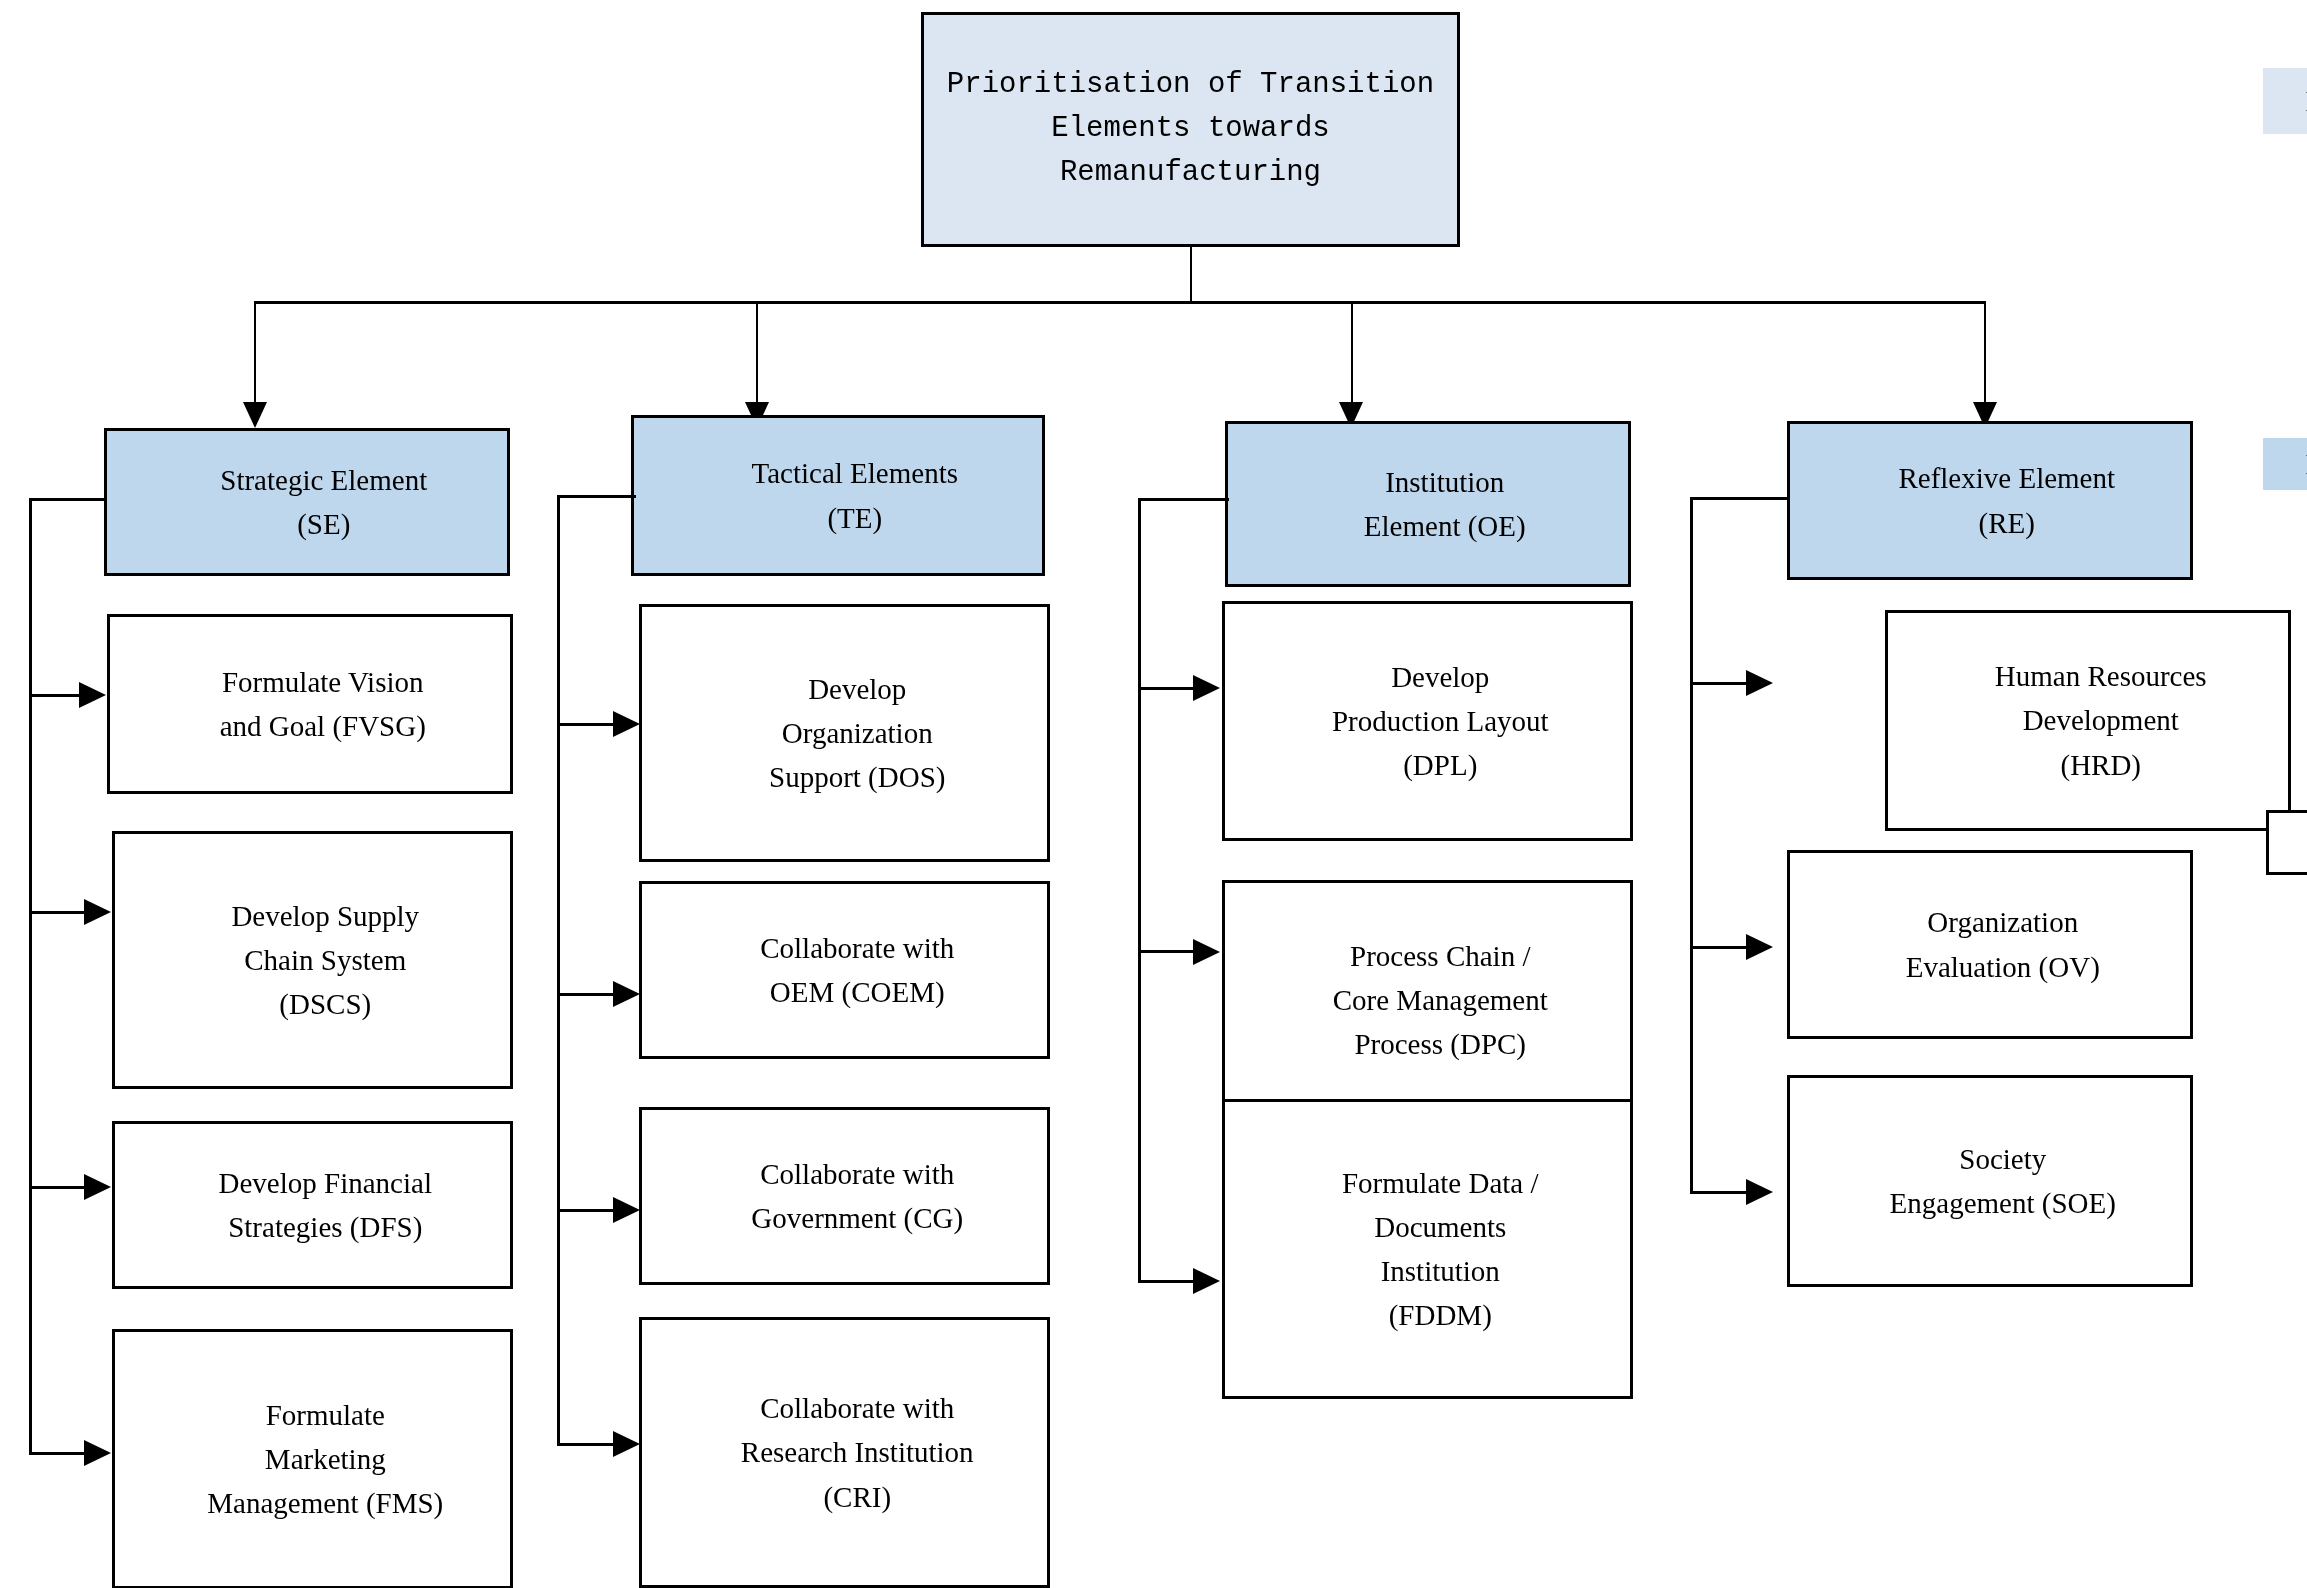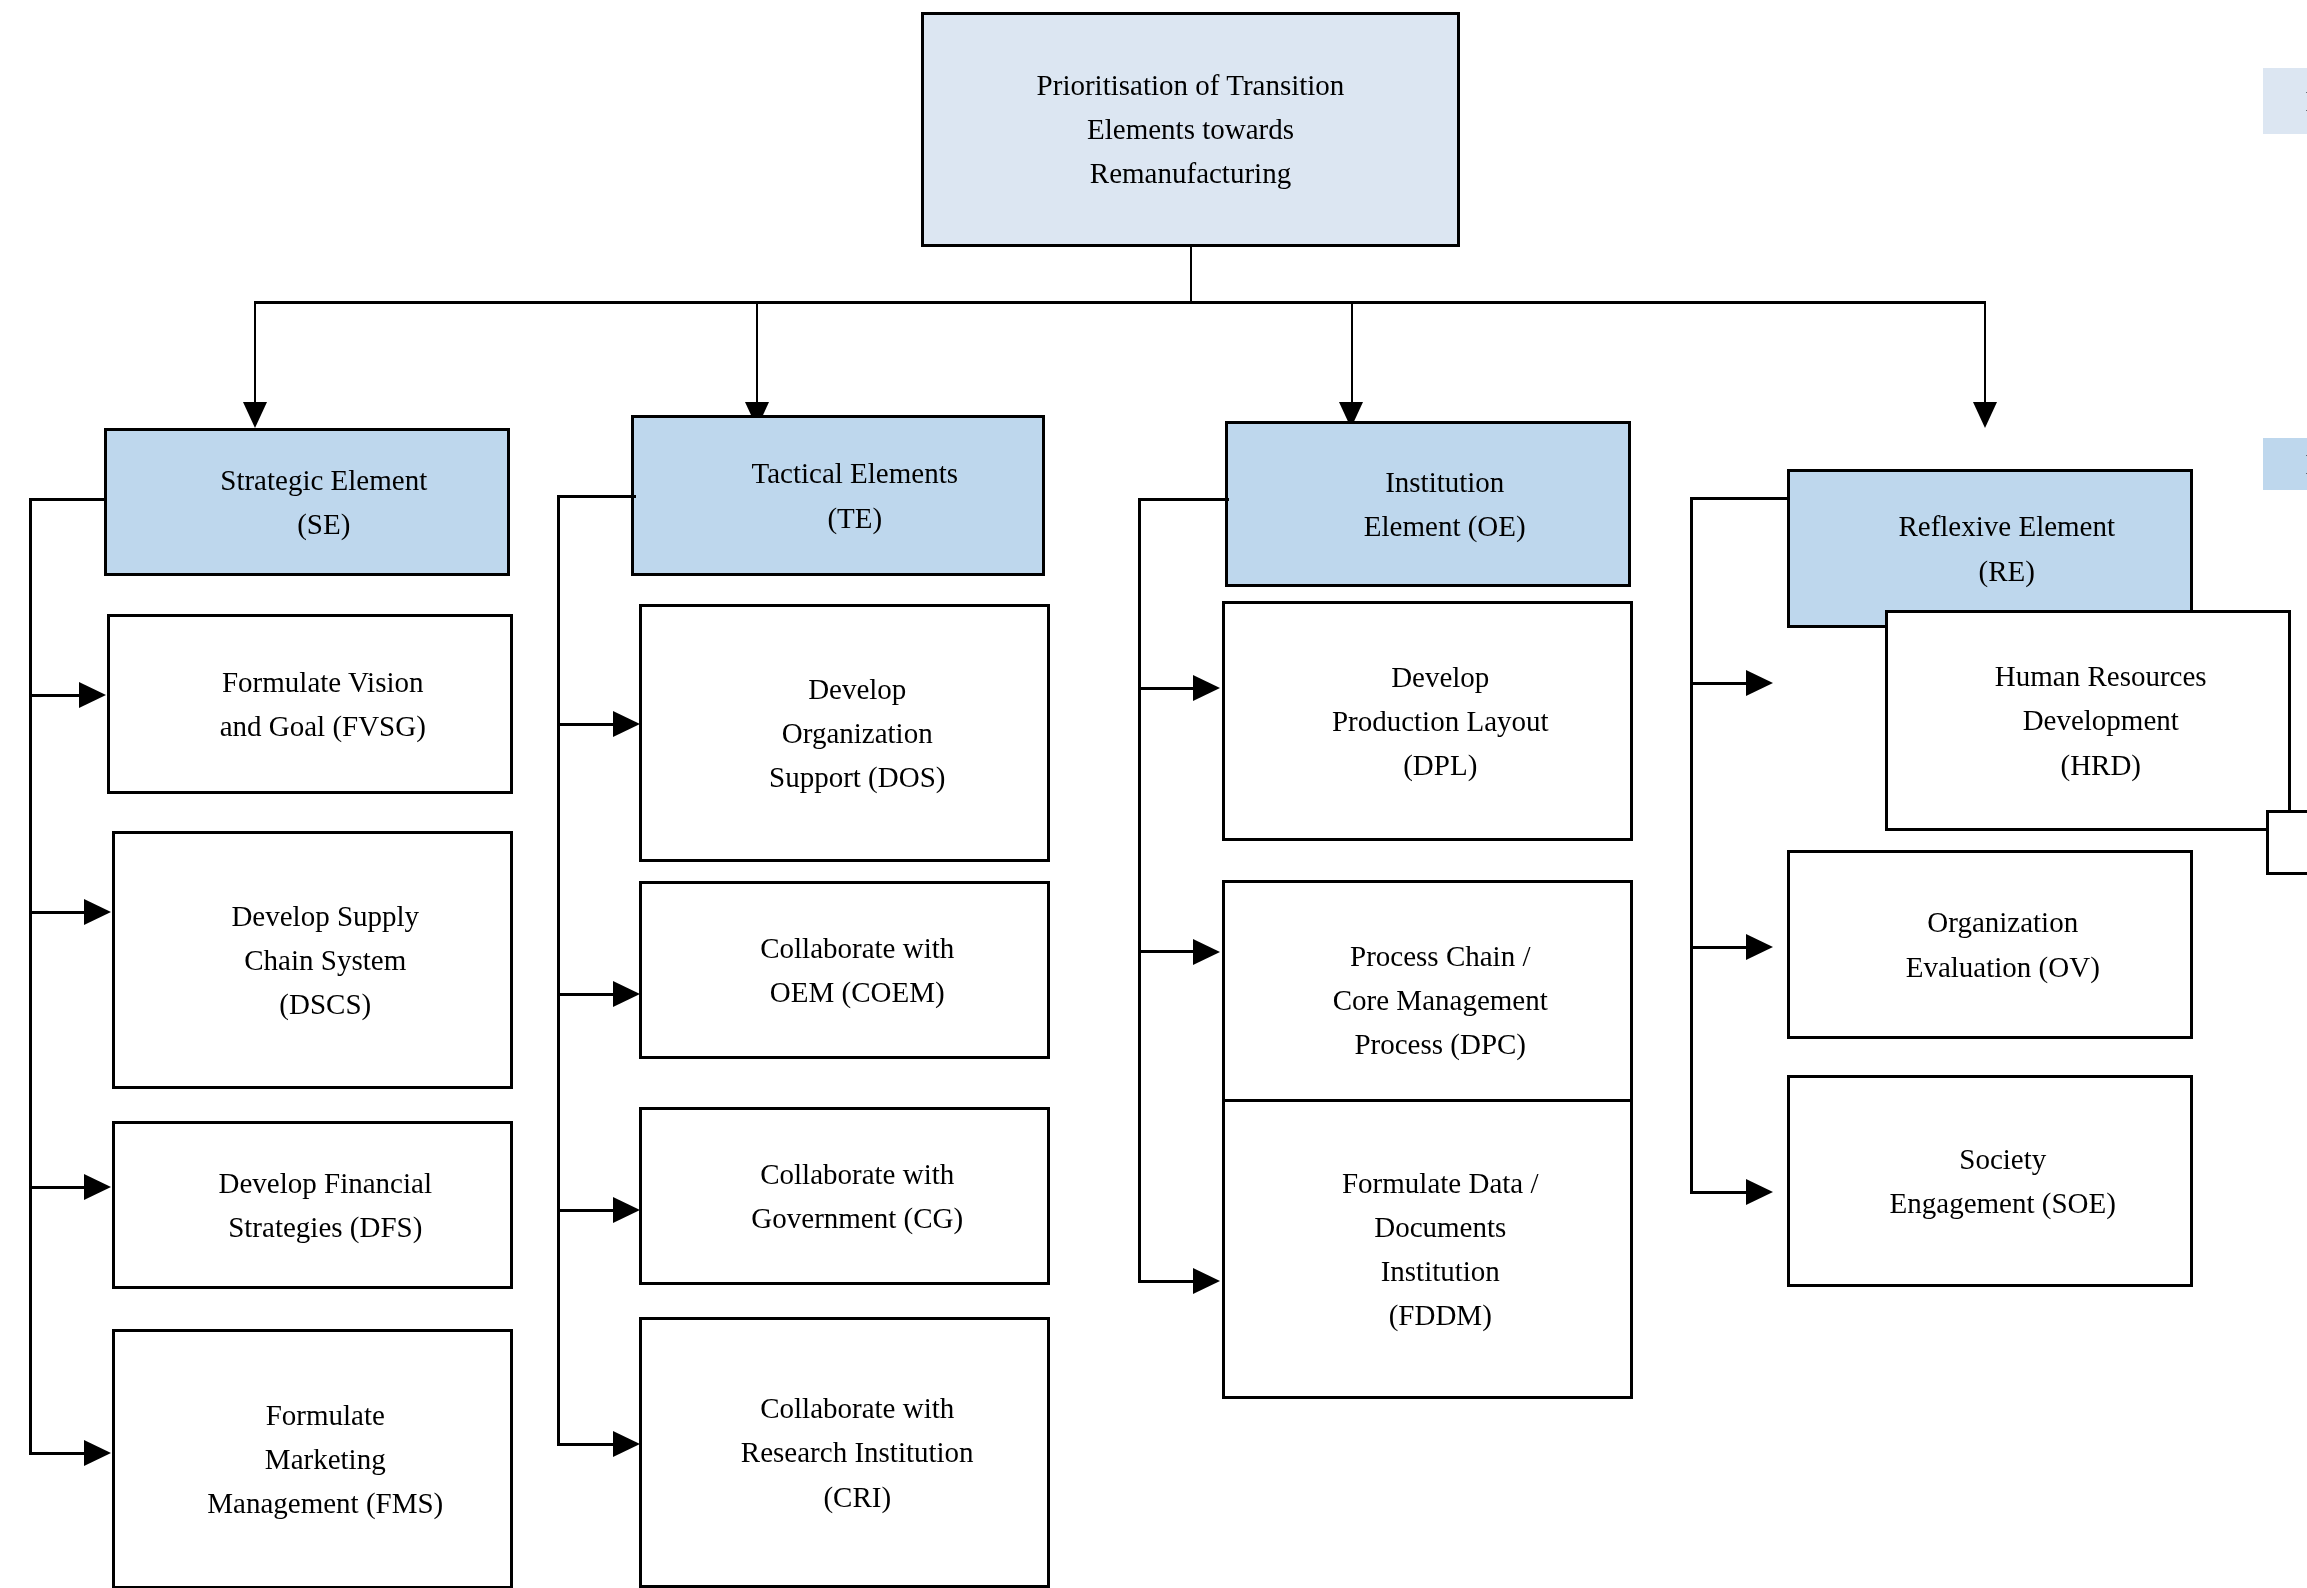--- a/index.html
+++ b/index.html
@@ -66,21 +66,21 @@
     border-top:13.4px solid transparent;
     border-bottom:13.4px solid transparent;
     border-left:27px solid #000000;
   }
 </style>
 </head>
 <body>
 
 <div id="canvas">
 
-  <div class="box root" style="left:921px;top:11.5px;width:539px;height:235px;">
+  <div class="box root" style="left:921px;top:11.5px;width:539px;height:235px;font-family:Liberation Mono, monospace;">
     <span class="ln">Prioritisation of Transition</span>
     <span class="ln">Elements towards</span>
     <span class="ln">Remanufacturing</span>
   </div>
 
   <div class="thinv" style="left:1190px;top:247px;height:57px;"></div>
   <div class="hline" style="left:254px;top:301px;width:1732px;"></div>
 
   <div class="thinv" style="left:254px;top:301px;height:106px;"></div>
   <div class="arrow-down" style="left:243px;top:402px;"></div>
@@ -196,21 +196,21 @@
 
   <div class="hline" style="left:1138px;top:1280px;width:60px;"></div>
   <div class="arrow-right" style="left:1193px;top:1268px;"></div>
   <div class="box leaf" style="left:1222px;top:1099px;width:411px;height:300px;">
     <span class="ln">Formulate Data /</span>
     <span class="ln">Documents</span>
     <span class="ln">Institution</span>
     <span class="ln">(FDDM)</span>
   </div>
 
-  <div class="box lvl2" style="left:1787px;top:421px;width:406px;height:159px;margin-top:48px;">
+  <div class="box lvl2" style="left:1787px;top:421px;width:406px;height:159px;">
     <span class="ln">Reflexive Element</span>
     <span class="ln">(RE)</span>
   </div>
 
   <div class="hline" style="left:1690px;top:497px;width:100px;"></div>
   <div class="vline" style="left:1690px;top:497px;height:697px;"></div>
 
   <div class="hline" style="left:1690px;top:682px;width:60px;"></div>
   <div class="arrow-right" style="left:1746px;top:670px;"></div>
   <div class="box leaf" style="left:1885px;top:610px;width:406px;height:221px;">

